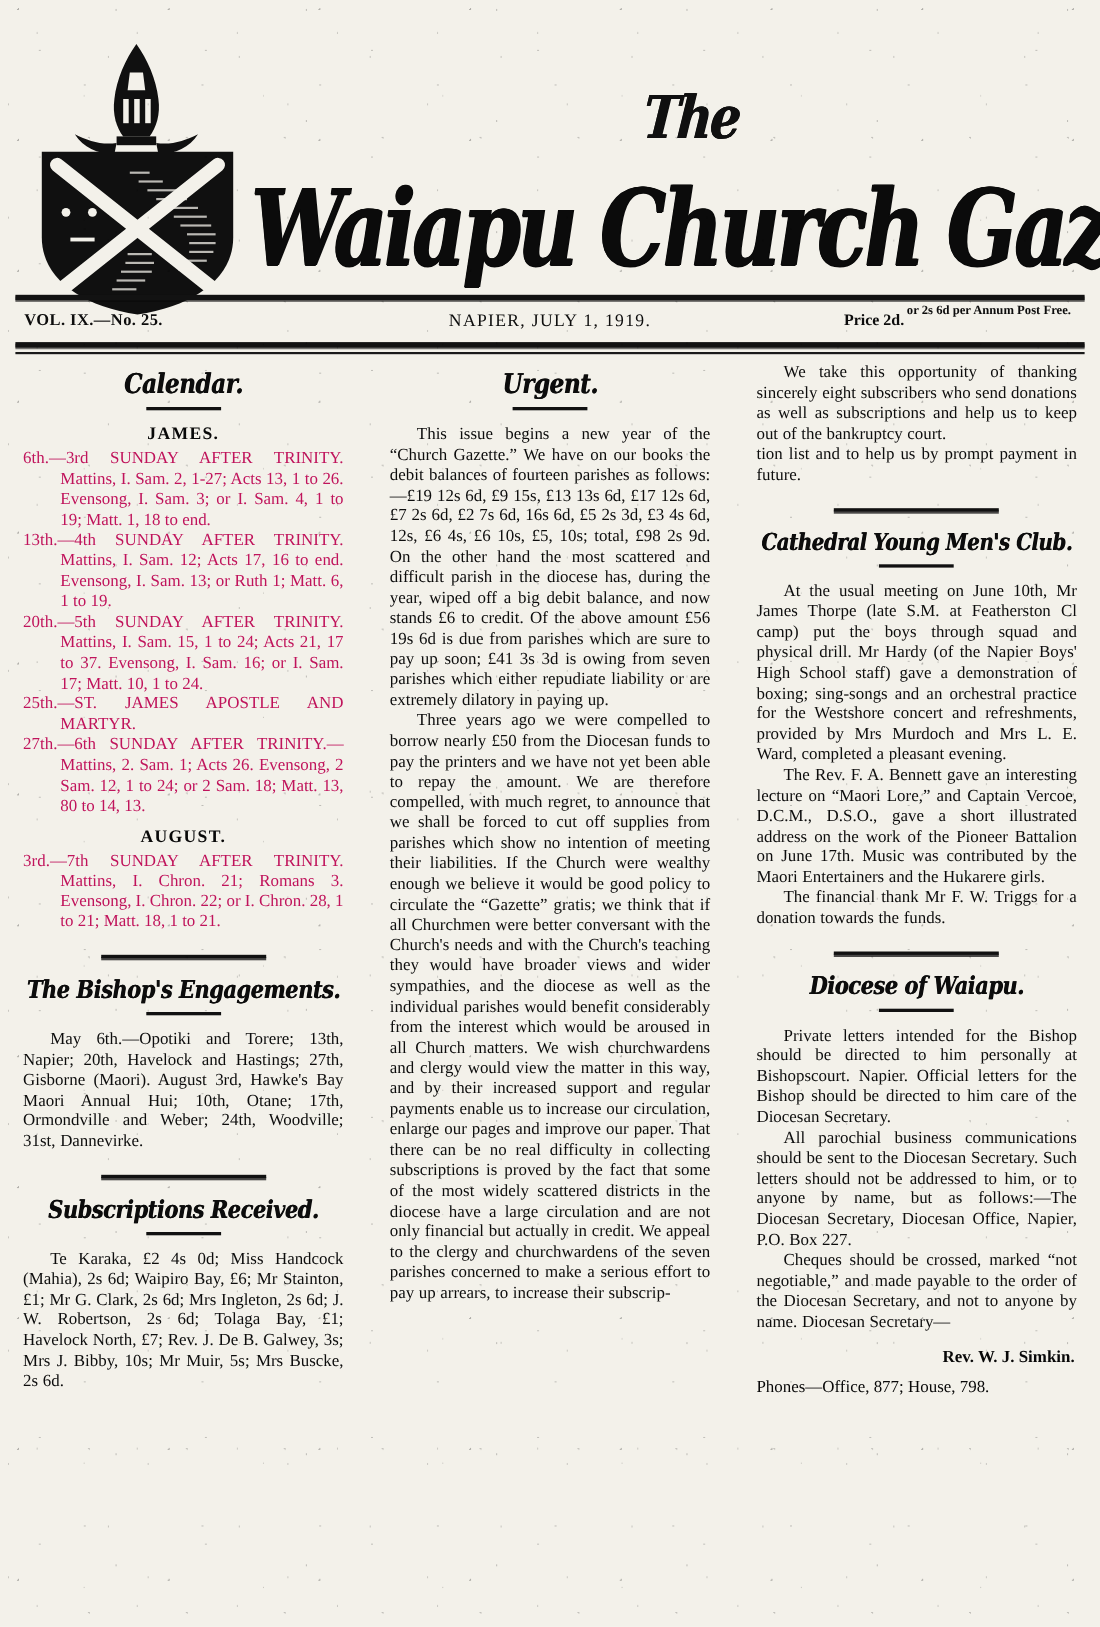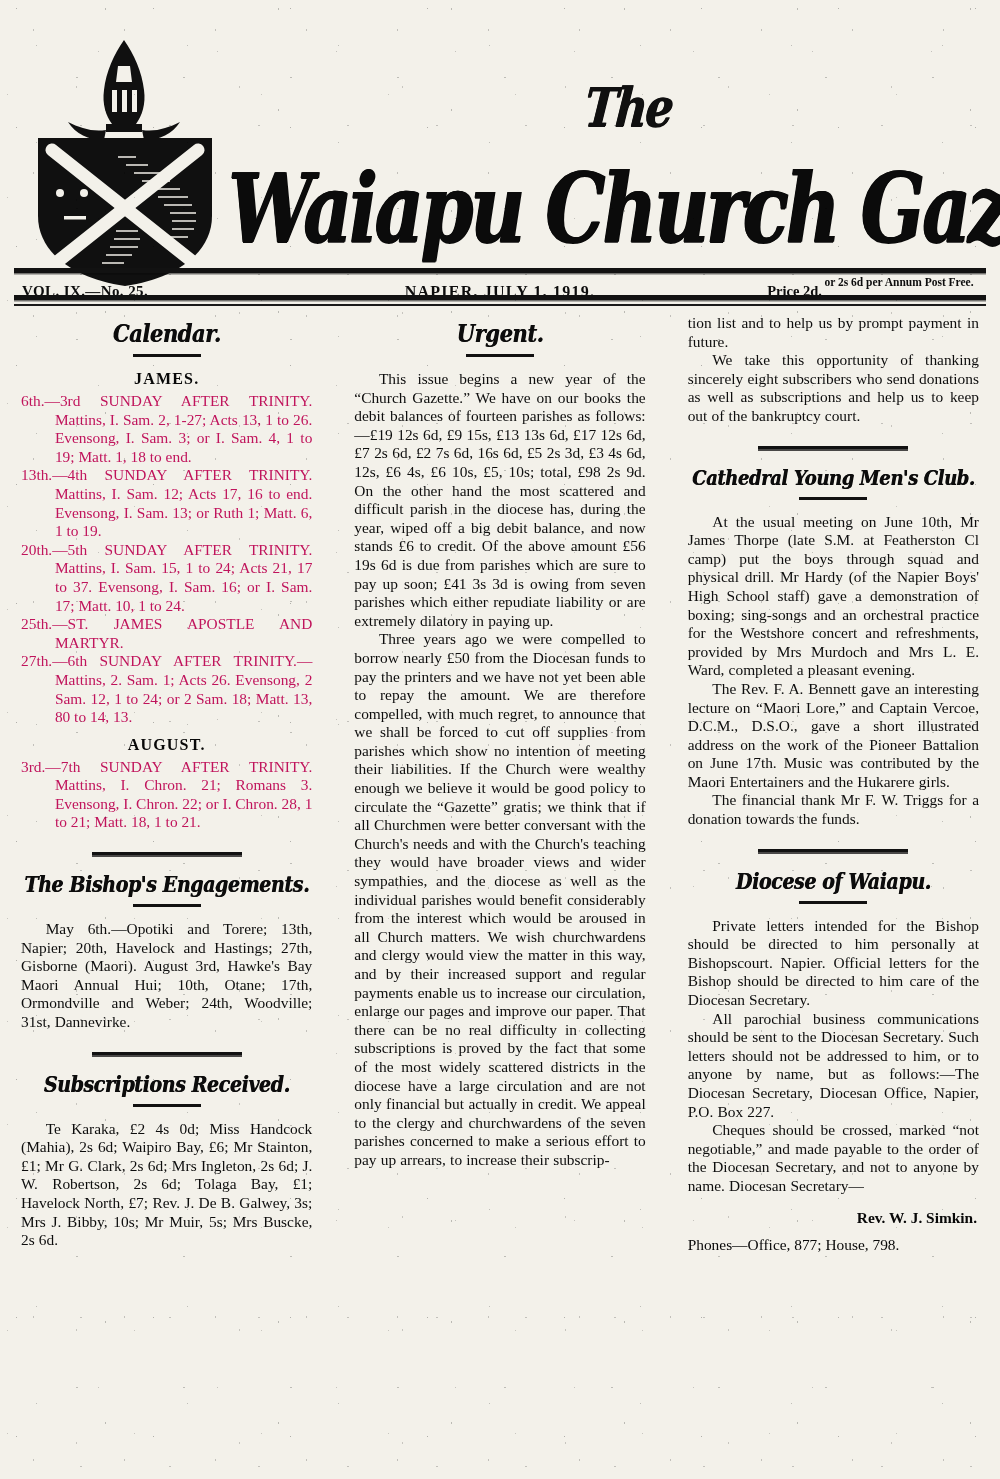--- a/index.html
+++ b/index.html
@@ -95,37 +95,37 @@
   .rule-hair {
     position: relative;
     height: 2px;
     background: #1a1a1a;
     margin: 4px 14px 0 14px;
   }
 
   
   .folio {
     position: relative;
-    height: 22px;
+    height: 38px;
     margin: 0 16px;
     font-family: "Liberation Serif", serif;
   }
   .folio-vol {
     position: absolute;
     left: 6px; top: 10px;
     font-size: 15px;
     font-weight: 700;
     letter-spacing: .4px;
   }
   .folio-place {
     position: absolute;
     left: 0; right: 0; top: 10px;
     text-align: center;
     font-size: 16px;
-    font-weight: 700;
+    font-weight: 400;
     letter-spacing: 1.2px;
   }
   .folio-price {
     position: absolute;
     right: 162px; top: 10px;
     font-size: 14.5px;
     font-weight: 700;
   }
   .folio-annum {
     position: absolute;
@@ -339,22 +339,22 @@
 
       <div class="gothic-head gothic-lg">Urgent.</div>
       <div class="short-rule"></div>
 
       <p class="body">This issue begins a new year of the “Church Gazette.” We have on our books the debit balances of fourteen parishes as follows:—£19 12s 6d, £9 15s, £13 13s 6d, £17 12s 6d, £7 2s 6d, £2 7s 6d, 16s 6d, £5 2s 3d, £3 4s 6d, 12s, £6 4s, £6 10s, £5, 10s; total, £98 2s 9d. On the other hand the most scattered and difficult parish in the diocese has, during the year, wiped off a big debit balance, and now stands £6 to credit. Of the above amount £56 19s 6d is due from parishes which are sure to pay up soon; £41 3s 3d is owing from seven parishes which either repudiate liability or are extremely dilatory in paying up.</p>
       <p class="body">Three years ago we were compelled to borrow nearly £50 from the Diocesan funds to pay the printers and we have not yet been able to repay the amount. We are therefore compelled, with much regret, to announce that we shall be forced to cut off supplies from parishes which show no intention of meeting their liabilities. If the Church were wealthy enough we believe it would be good policy to circulate the “Gazette” gratis; we think that if all Churchmen were better conversant with the Church's needs and with the Church's teaching they would have broader views and wider sympathies, and the diocese as well as the individual parishes would benefit considerably from the interest which would be aroused in all Church matters. We wish churchwardens and clergy would view the matter in this way, and by their increased support and regular payments enable us to increase our circulation, enlarge our pages and improve our paper. That there can be no real difficulty in collecting subscriptions is proved by the fact that some of the most widely scattered districts in the diocese have a large circulation and are not only financial but actually in credit. We appeal to the clergy and churchwardens of the seven parishes concerned to make a serious effort to pay up arrears, to increase their subscrip-</p>
     </div>
 
     <div class="col">
 
+      <p class="body">We take this opportunity of thanking sincerely eight subscribers who send donations as well as subscriptions and help us to keep out of the bankruptcy court.</p>
       <p class="body noind">tion list and to help us by prompt payment in future.</p>
-      <p class="body">We take this opportunity of thanking sincerely eight subscribers who send donations as well as subscriptions and help us to keep out of the bankruptcy court.</p>
 
       <div class="sec-rule"></div>
 
       <div class="gothic-head gothic-sm">Cathedral Young Men's Club.</div>
       <div class="short-rule"></div>
 
       <p class="body">At the usual meeting on June 10th, Mr James Thorpe (late S.M. at Featherston Cl camp) put the boys through squad and physical drill. Mr Hardy (of the Napier Boys' High School staff) gave a demonstration of boxing; sing-songs and an orchestral practice for the Westshore concert and refreshments, provided by Mrs Murdoch and Mrs L. E. Ward, completed a pleasant evening.</p>
       <p class="body">The Rev. F. A. Bennett gave an interesting lecture on “Maori Lore,” and Captain Vercoe, D.C.M., D.S.O., gave a short illustrated address on the work of the Pioneer Battalion on June 17th. Music was contributed by the Maori Entertainers and the Hukarere girls.</p>
       <p class="body">The financial thank Mr F. W. Triggs for a donation towards the funds.</p>
 

